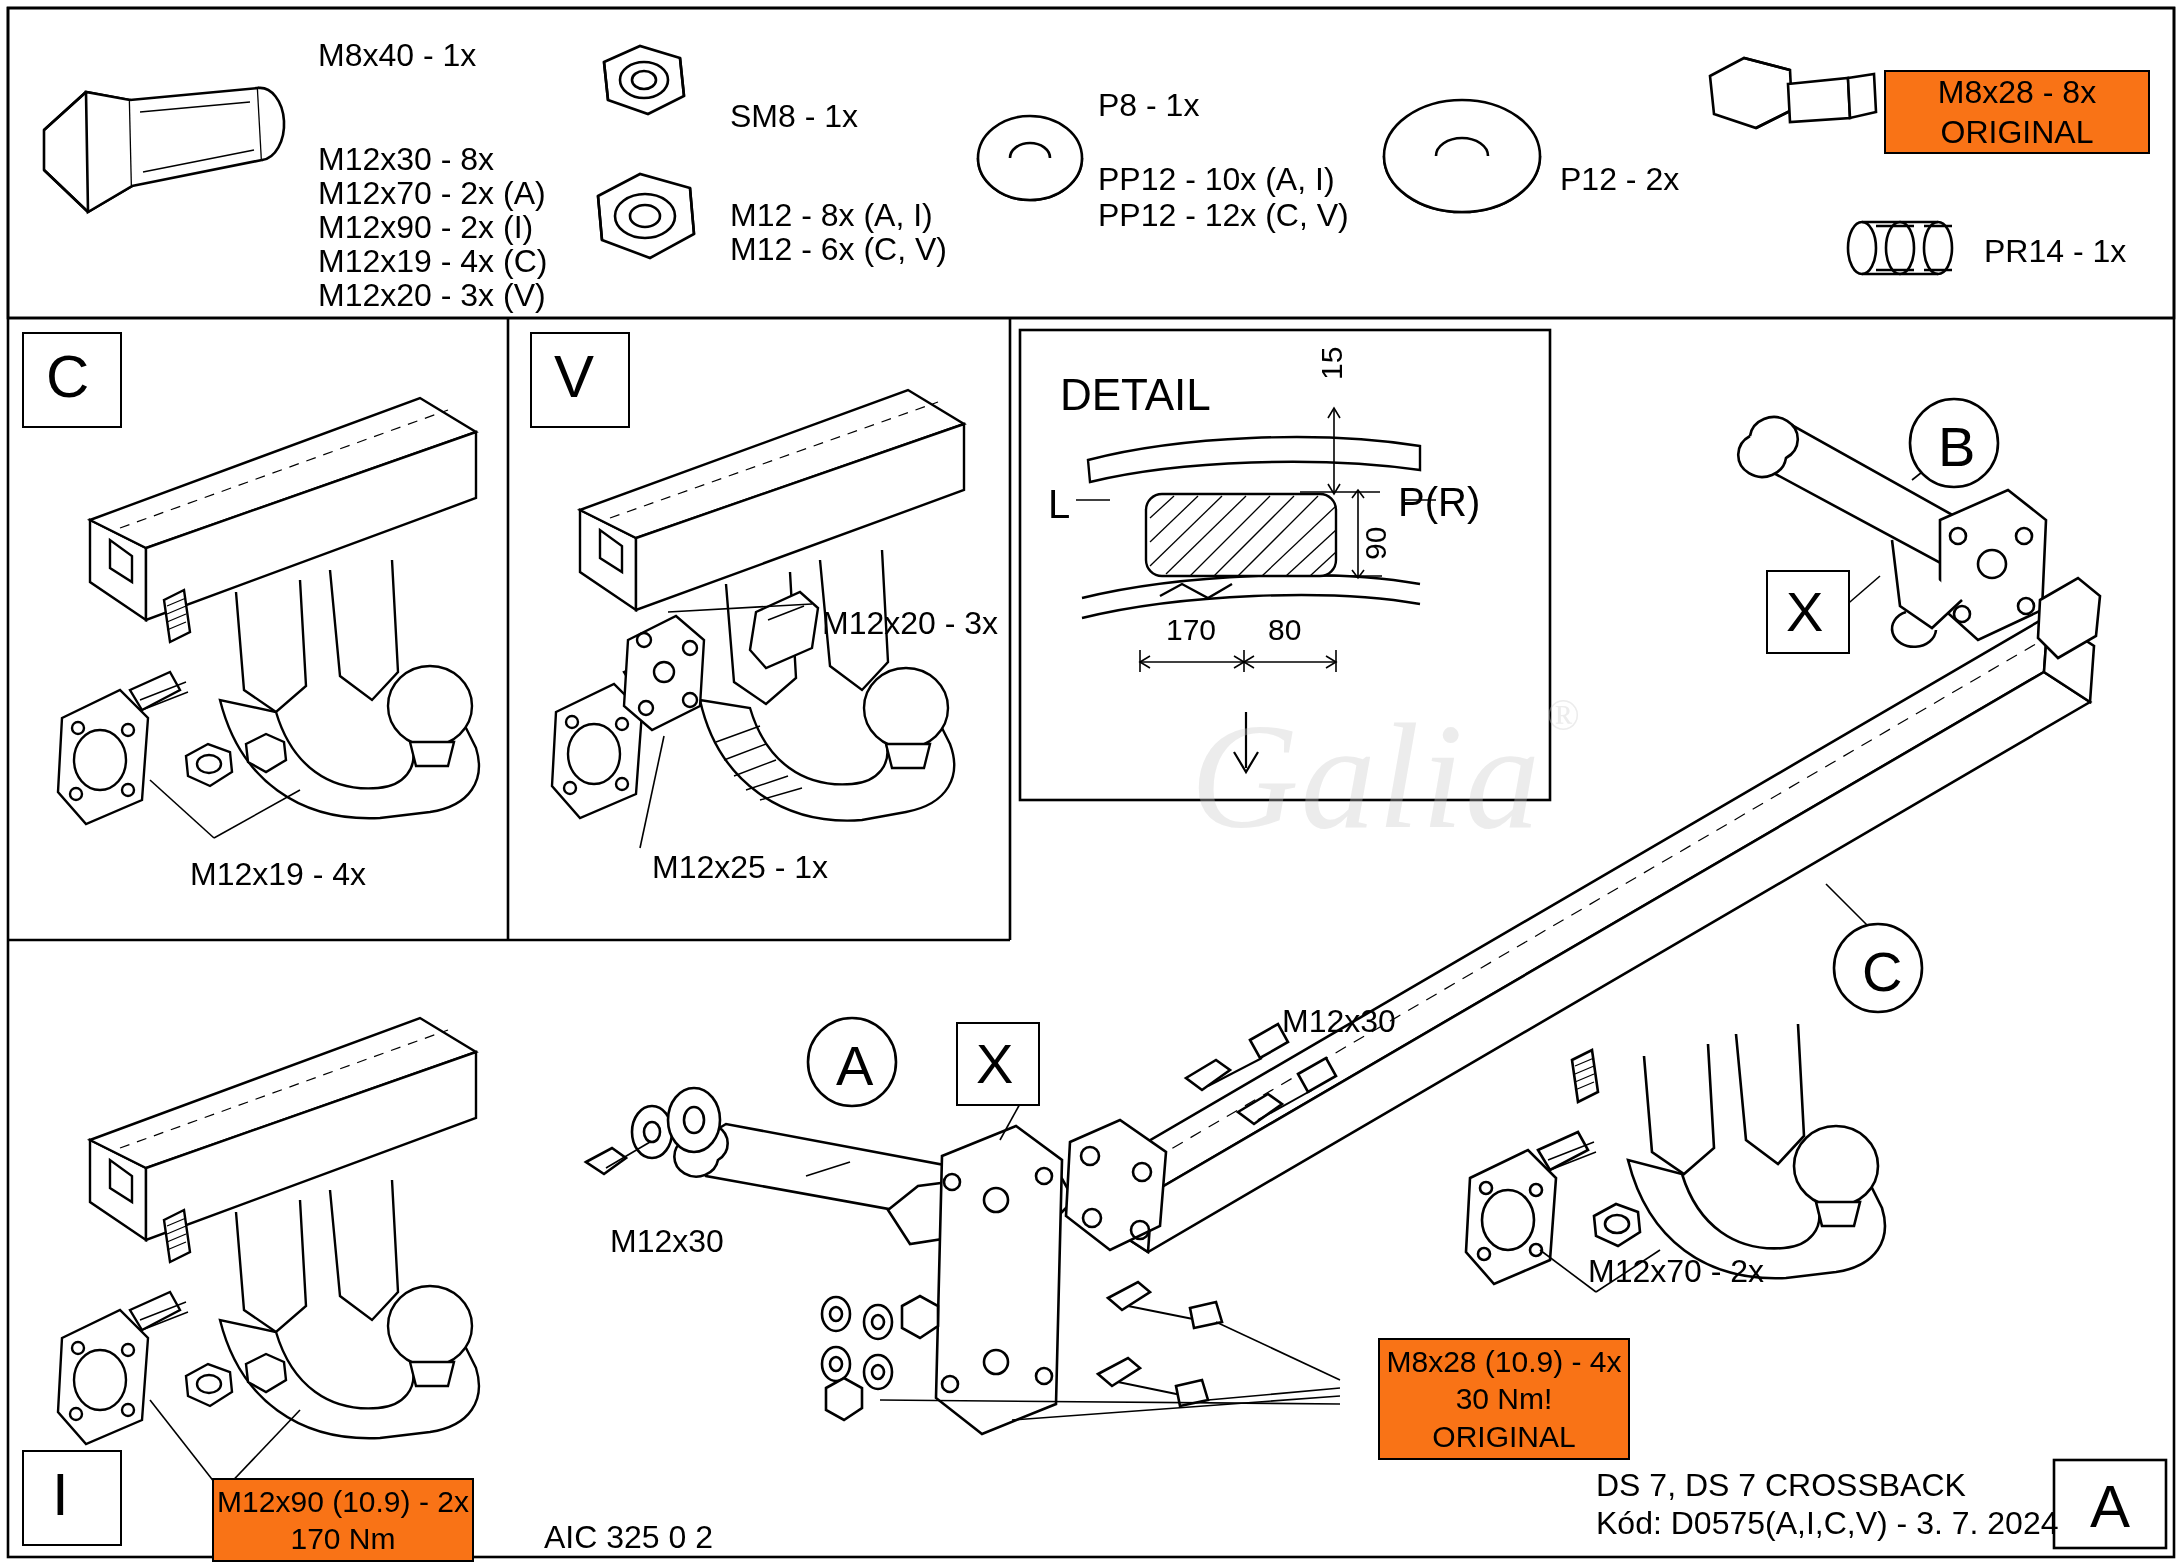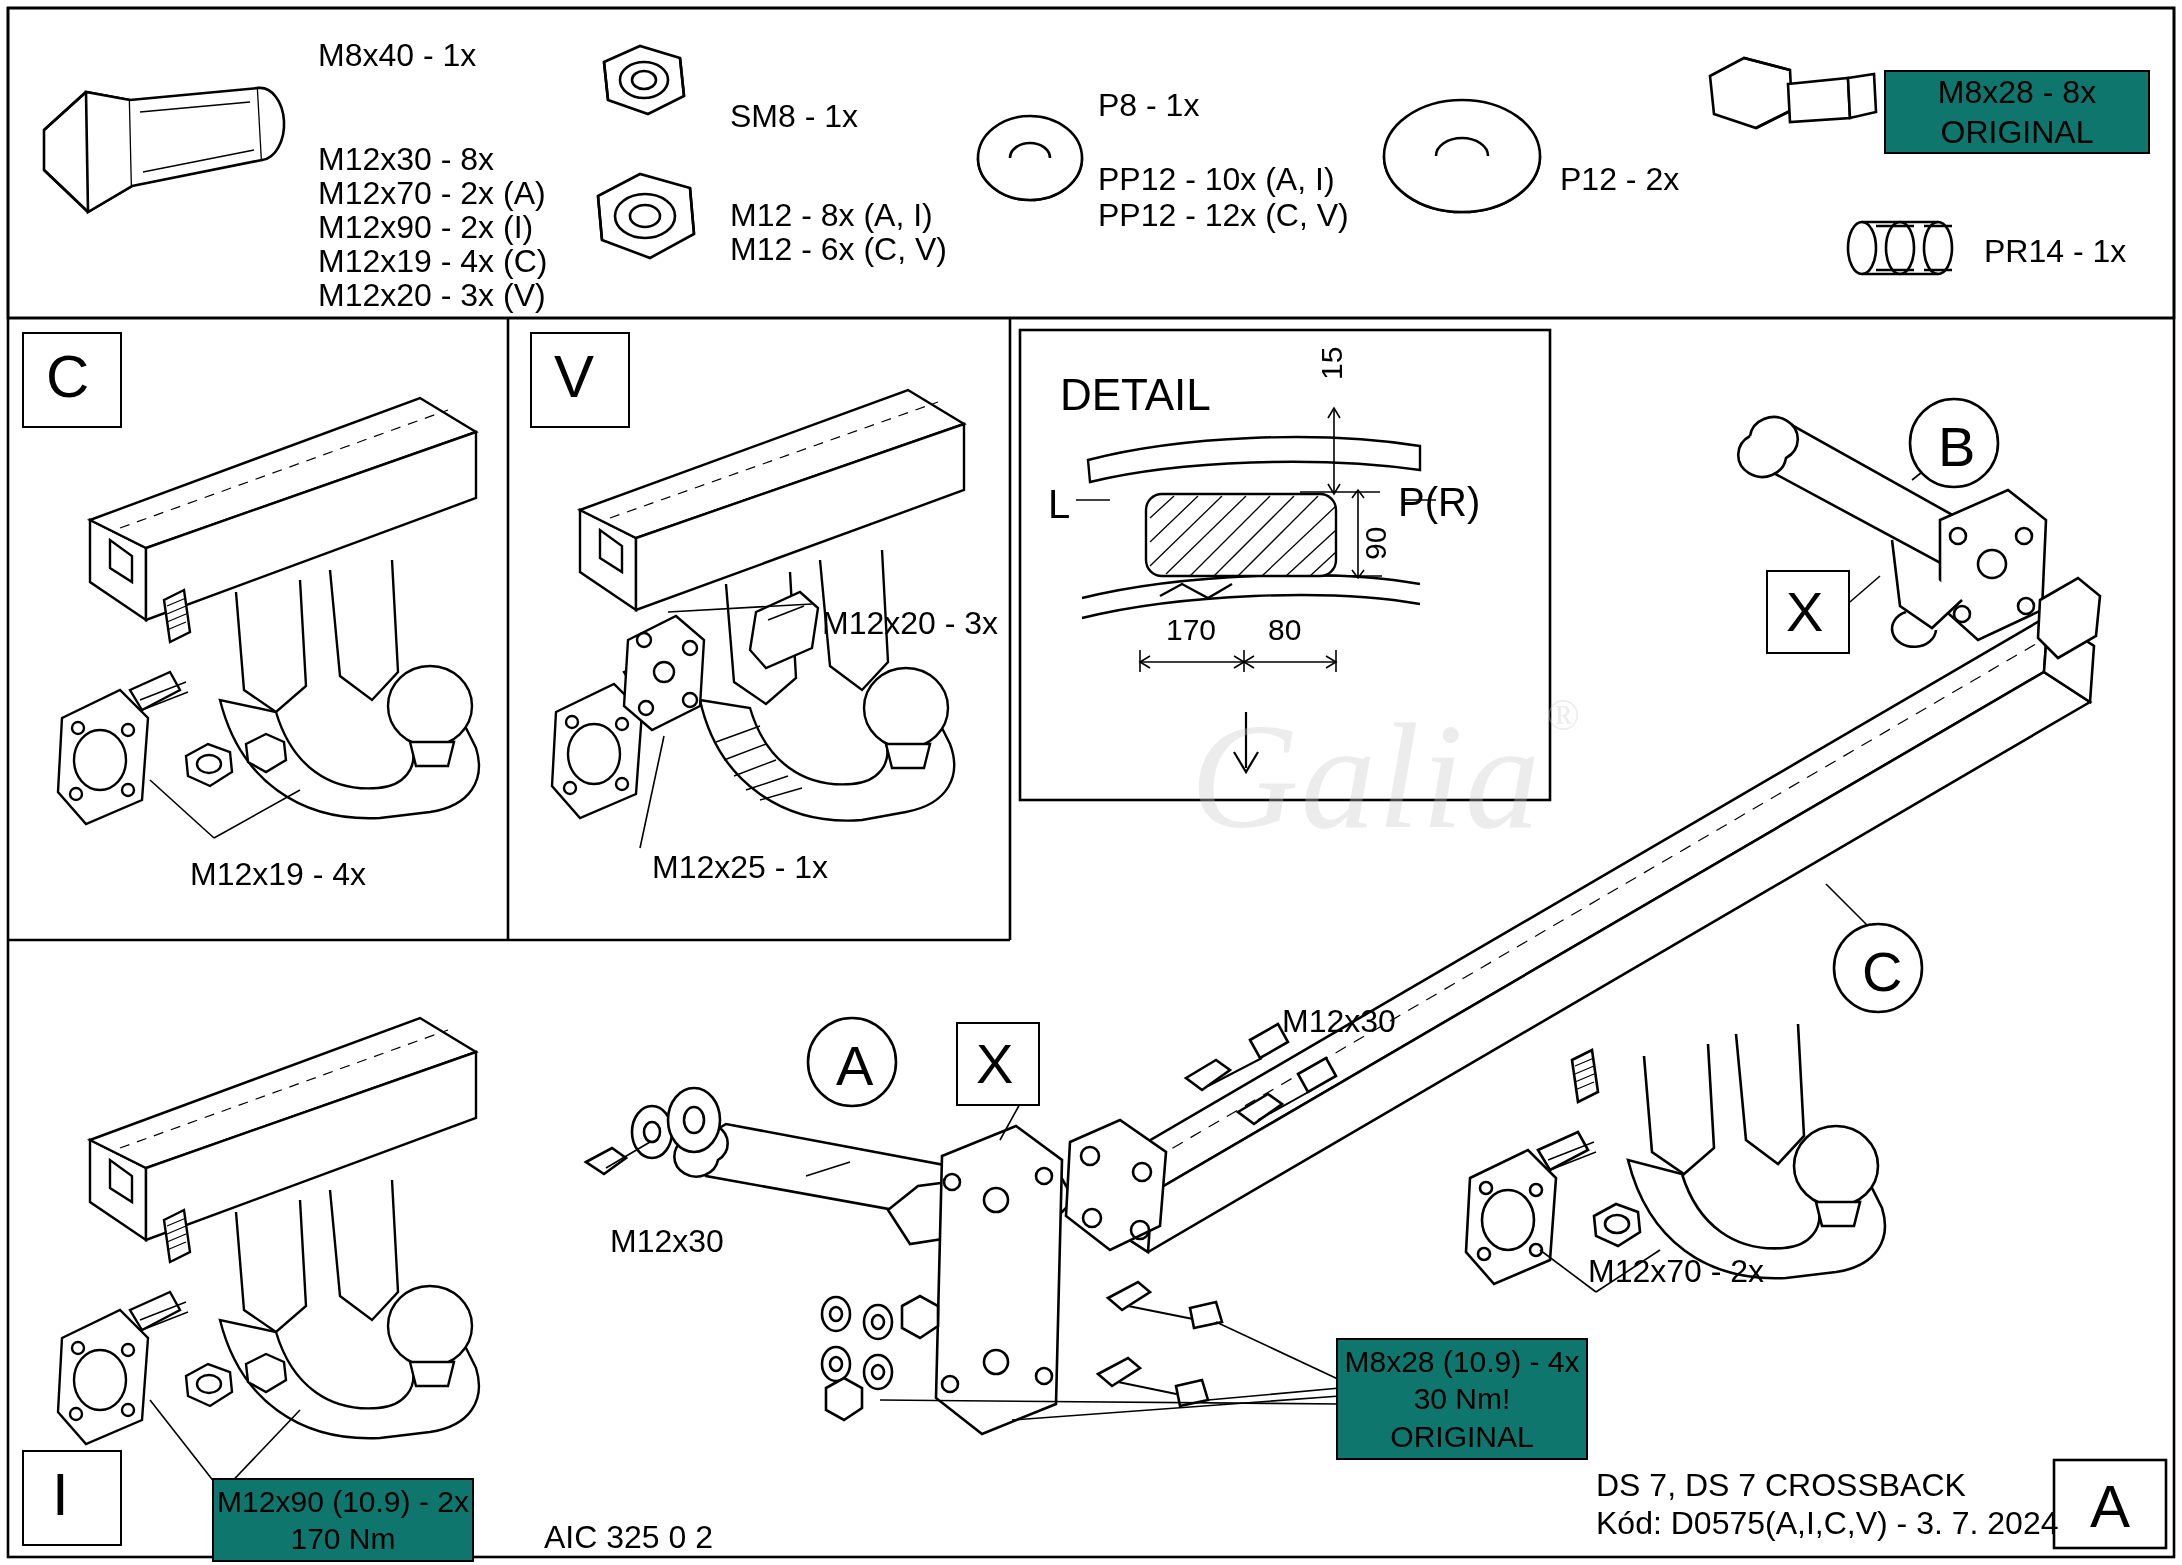--- a/index.html
+++ b/index.html
@@ -6,21 +6,21 @@
   body{width:2182px;height:1565px;font-family:"Liberation Sans",sans-serif;color:#000;overflow:hidden;}
   #sheet{position:relative;width:1890px;height:1565px;}
   svg.layer{position:absolute;left:0;top:0;width:2182px;height:1565px;}
   .lbl{position:absolute;white-space:pre;font-family:"Liberation Sans",sans-serif;color:#000;line-height:1.22;}
   .f30{font-size:30px;}
   .f32{font-size:32px;}
   .f40{font-size:40px;}
   .f56{font-size:56px;}
   .f60{font-size:60px;}
   .box{position:absolute;border:2.5px solid #000;background:rgba(255,255,255,0.0);}
-  .boxed-lbl{position:absolute;border:2.5px solid #000;background:#0f766e;display:flex;flex-direction:column;align-items:center;justify-content:center;text-align:center;line-height:1.25;}
+  .boxed-lbl{position:absolute;border:2.5px solid #000;background:#f97316;display:flex;flex-direction:column;align-items:center;justify-content:center;text-align:center;line-height:1.25;}
   .wm{position:absolute;left:880px;top:690px;width:700px;height:200px;pointer-events:none;opacity:.35;text-align:right;}
   .wm-txt{font-family:"Liberation Serif",serif;font-size:150px;font-style:italic;color:#c9c9c9;letter-spacing:2px;}
 </style>
 </head>
 <body>
 
 <div id="sheet">
 
   <svg class="layer" viewBox="0 0 2182 1565">
     <g fill="none" stroke="#000" stroke-width="2.6">
@@ -437,21 +437,21 @@
   <div class="box" style="left:956px; top:1022px; width:80px; height:80px; background:#fff;"></div>
   <div class="lbl f56" style="left:976px; top:1030px;">X</div>
 
   <div class="box" style="left:1766px; top:570px; width:80px; height:80px; background:#fff;"></div>
   <div class="lbl f56" style="left:1786px; top:578px;">X</div>
 
   <div class="lbl f32" style="left:1282px; top:1002px;">M12x30</div>
   <div class="lbl f32" style="left:610px; top:1222px;">M12x30</div>
   <div class="lbl f32" style="left:1588px; top:1252px;">M12x70 - 2x</div>
 
-  <div class="boxed-lbl" style="left:1336px; top:1338px; width:248px; height:118px;">
+  <div class="boxed-lbl" style="left:1378px; top:1338px; width:248px; height:118px;">
     <div class="f30">M8x28 (10.9) - 4x</div>
     <div class="f30">30 Nm!</div>
     <div class="f30">ORIGINAL</div>
   </div>
 
   <div class="wm">
     <span class="wm-txt">Galia</span>
     <span style="font-family:'Liberation Serif',serif;font-size:44px;color:#c9c9c9;vertical-align:top;">®</span>
   </div>
 

